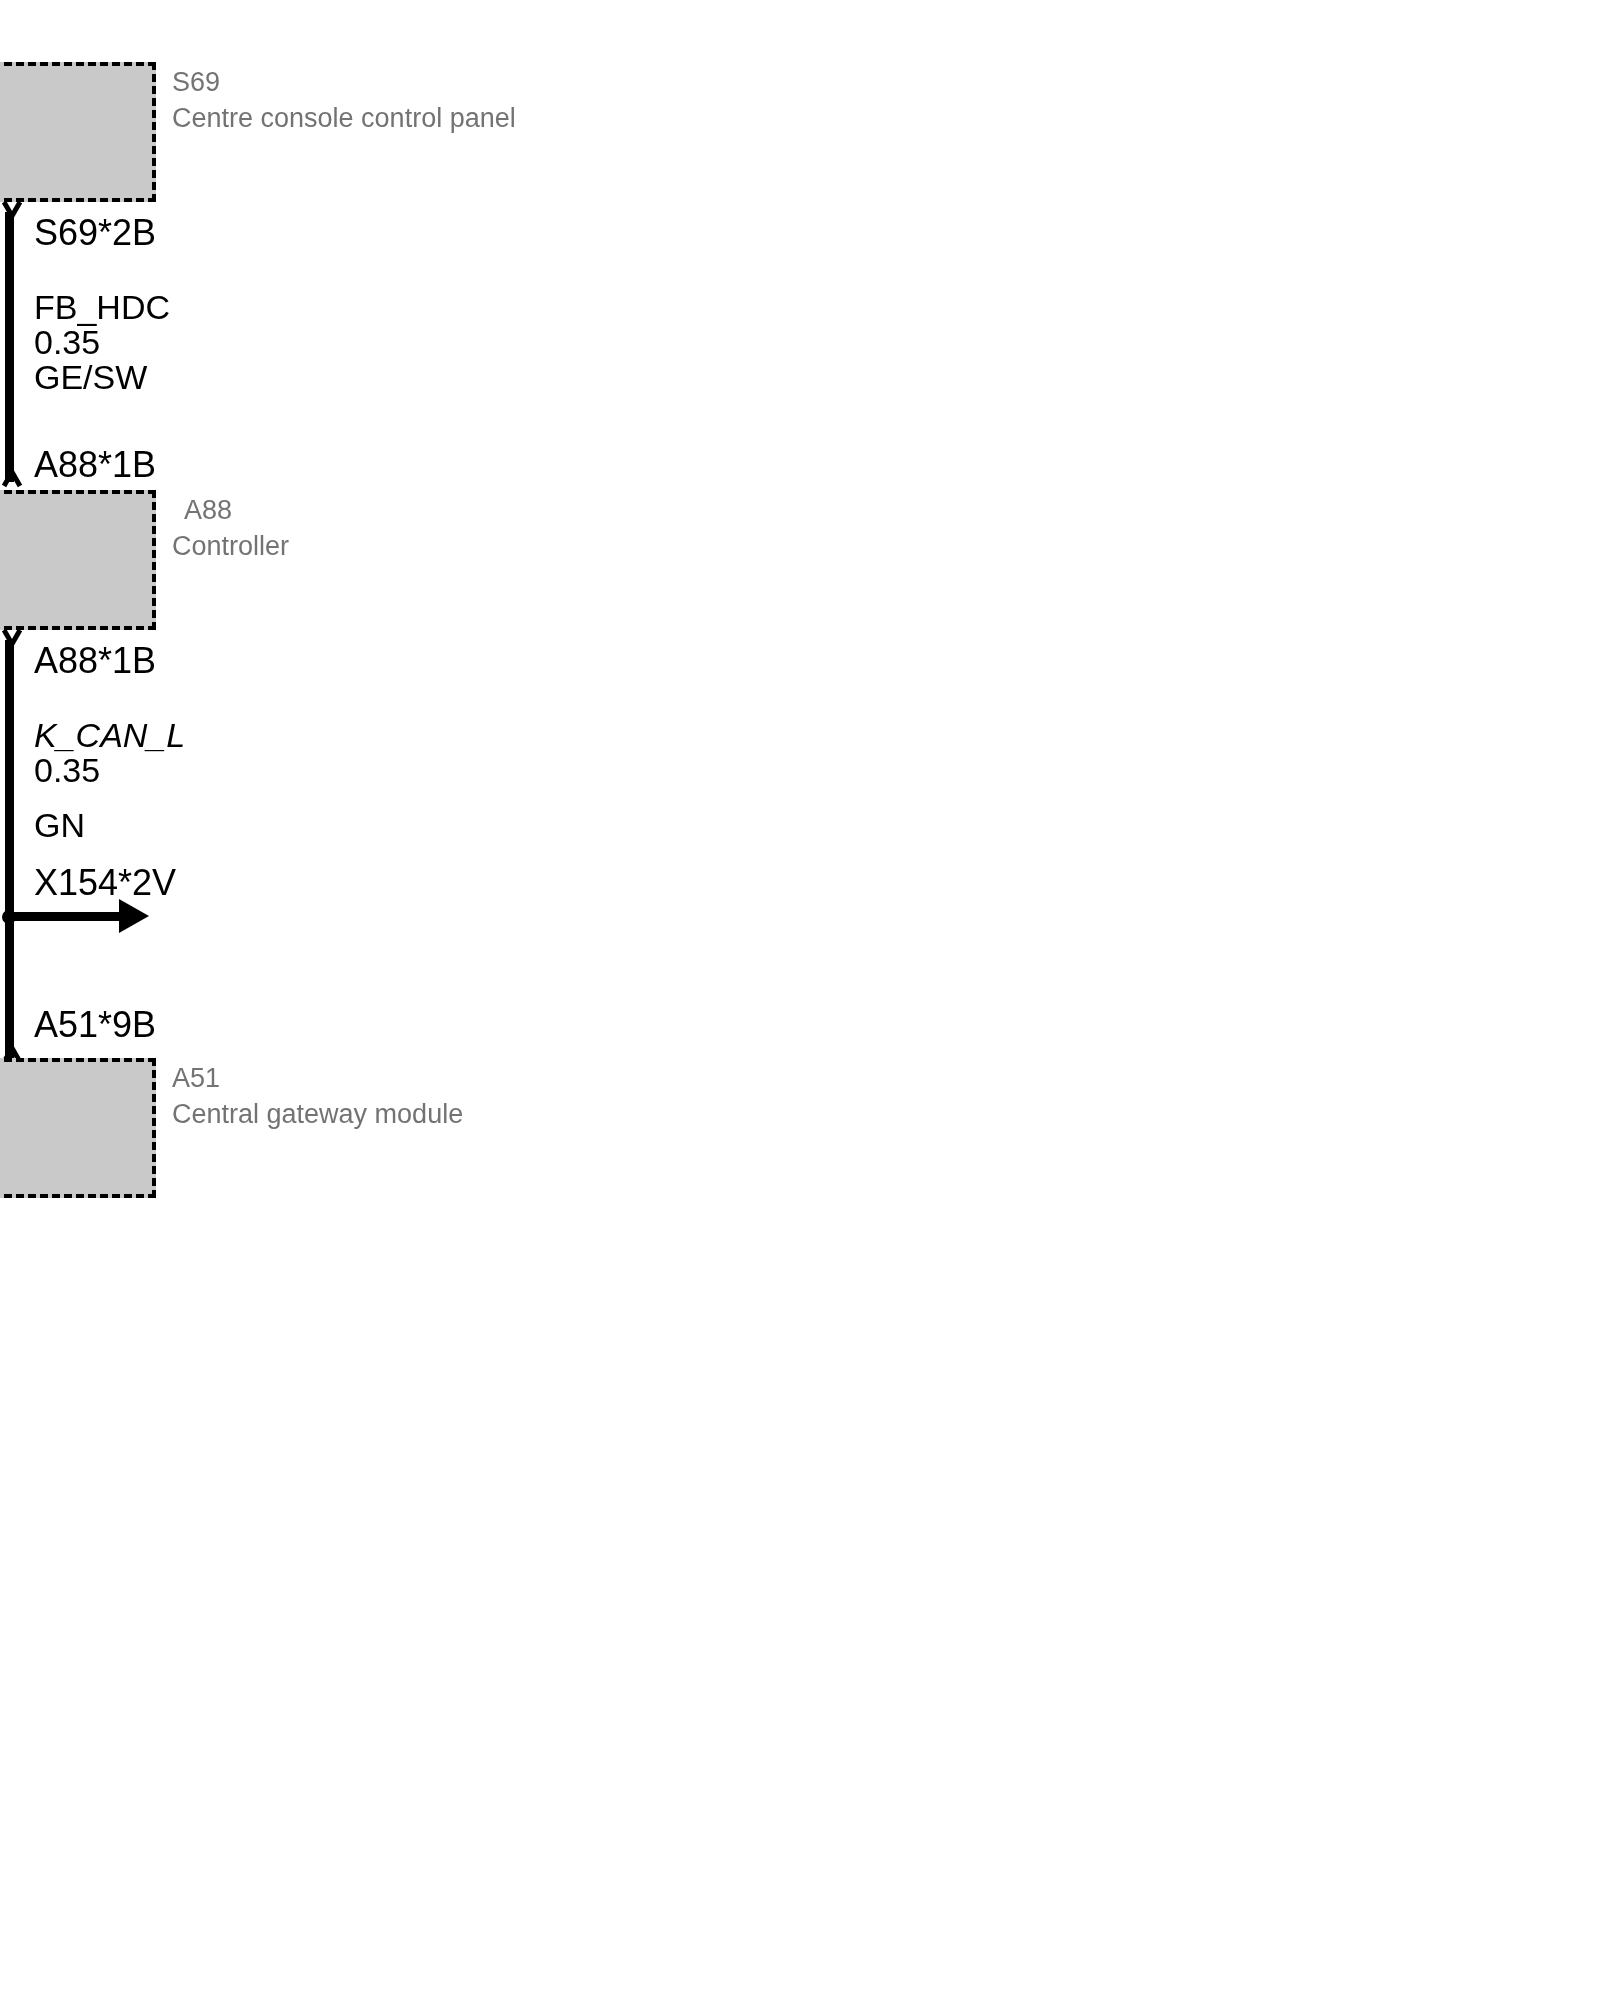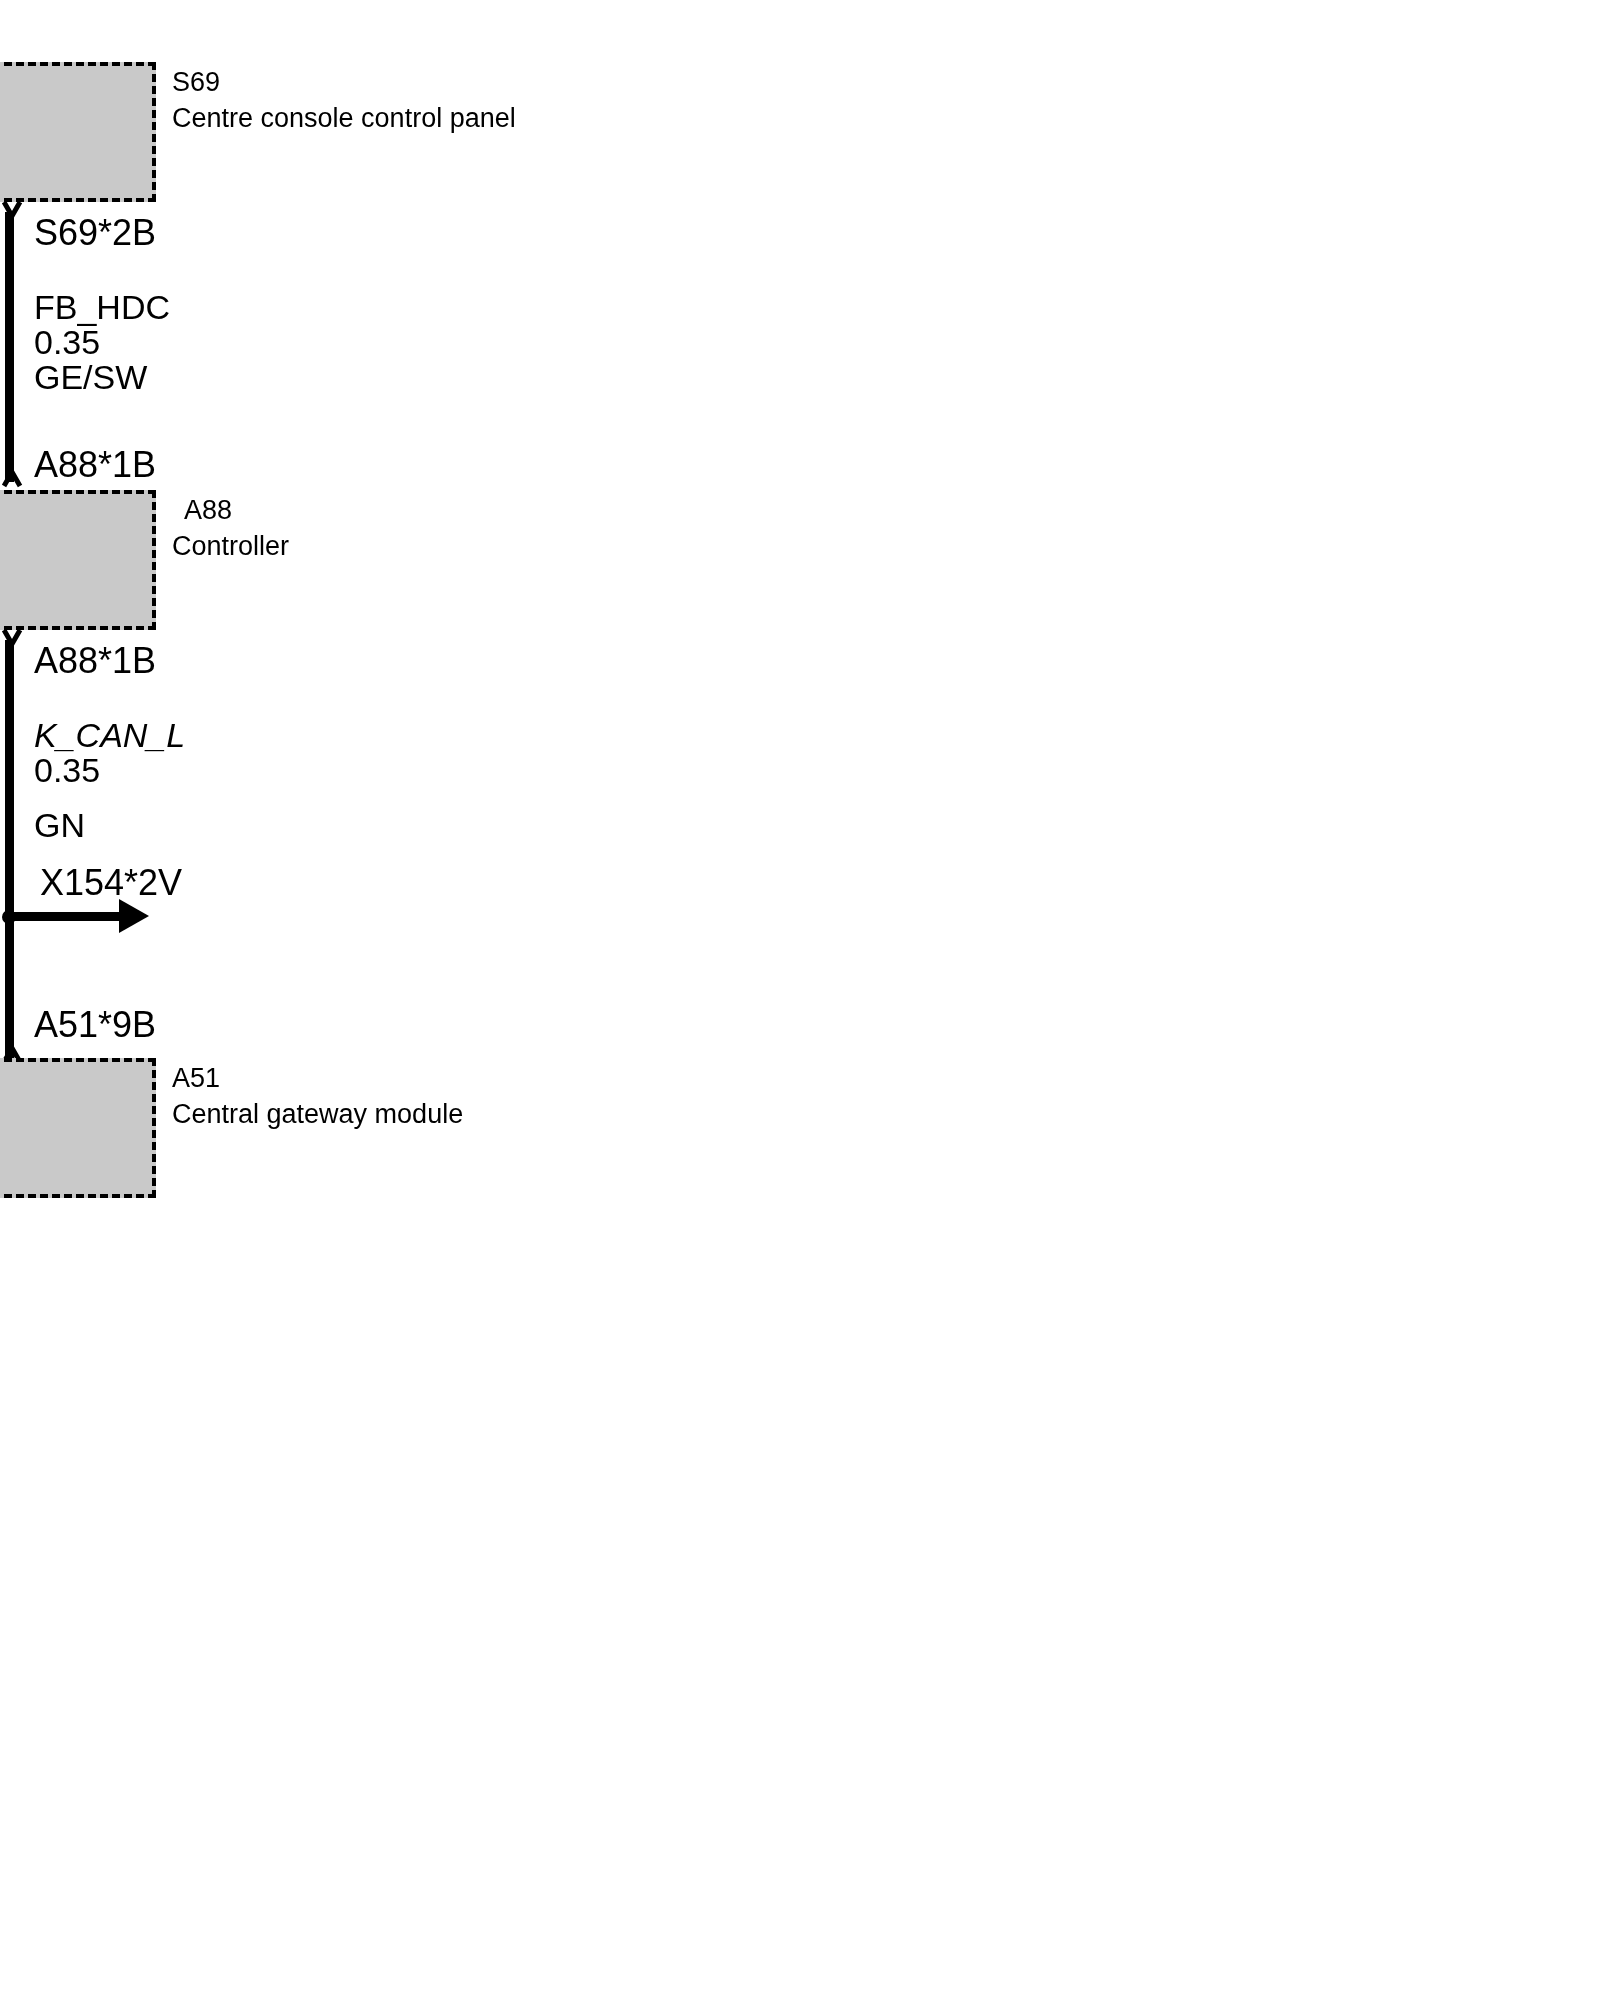--- a/index.html
+++ b/index.html
@@ -20,21 +20,21 @@
   .block {
     position: absolute;
     background: #c9c9c9;
     border: 4px dashed #000000;
     box-sizing: border-box;
   }
   .blk-label {
     position: absolute;
     font-size: 27px;
     line-height: 34px;
-    color: #000000;
+    color: #737373;
     white-space: nowrap;
   }
   .wire {
     position: absolute;
     background: #000000;
   }
   .conn-label {
     position: absolute;
     font-size: 36px;
     line-height: 34px;
@@ -105,21 +105,21 @@
     <path d="M2 2 L10 16 L18 2" fill="none" stroke="#000" stroke-width="5"></path>
   </svg>
   <div class="conn-label" style="left:34px; top:644px;">A88*1B</div>
 
   <div class="wire" style="left:5px; top:640px; width:9px; height:418px;"></div>
 
   <div class="wire-label" style="left:34px; top:718px;font-style:italic;">K_CAN_L</div>
   <div class="wire-label" style="left:34px; top:753px;">0.35</div>
   <div class="wire-label" style="left:34px; top:800px;margin-top:8px;">GN</div>
 
-  <div class="conn-label" style="left:40px; top:866px;text-align:center;">X154*2V</div>
+  <div class="conn-label" style="left:34px; top:866px;text-align:center;">X154*2V</div>
   <div class="node-dot" style="left:2px; top:910px;"></div>
   <div class="arrow-line" style="left:9px; top:912px; width:110px;"></div>
   <div class="arrow-head" style="left:119px; top:899px;"></div>
 
   <div class="conn-label" style="left:34px; top:1008px;">A51*9B</div>
   <svg class="pin-curve" style="left:2px; top:1042px; width:34px; height:26px;" viewBox="0 0 34 26">
     <path d="M2 20 L10 6 L18 20" fill="none" stroke="#000" stroke-width="5"></path>
   </svg>
 
   <div class="block" style="left:-8px; top:1058px; width:164px; height:140px;"></div>

